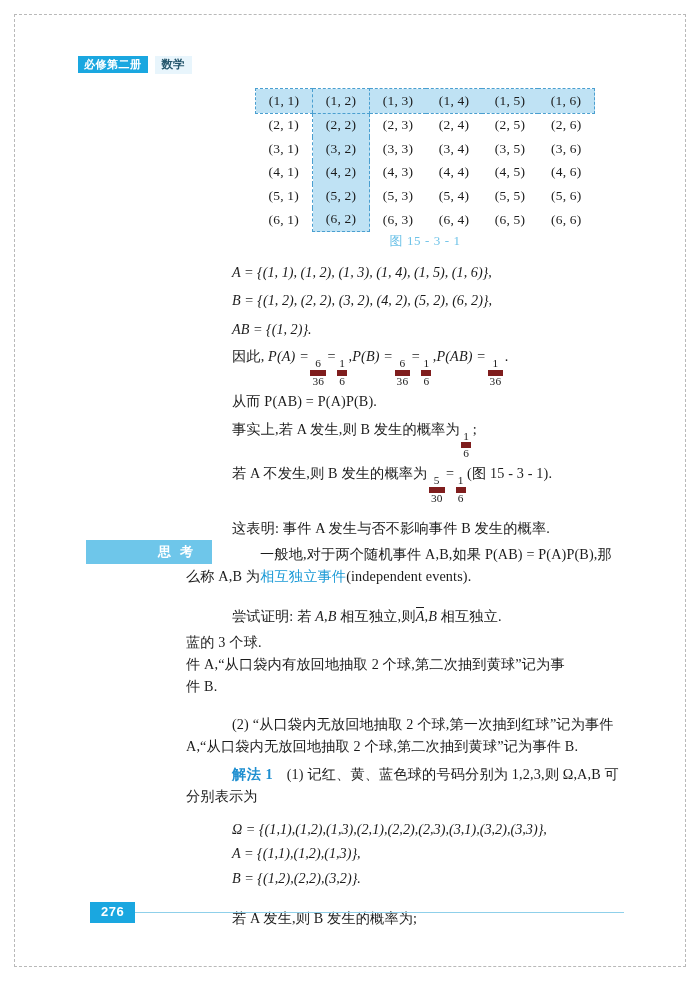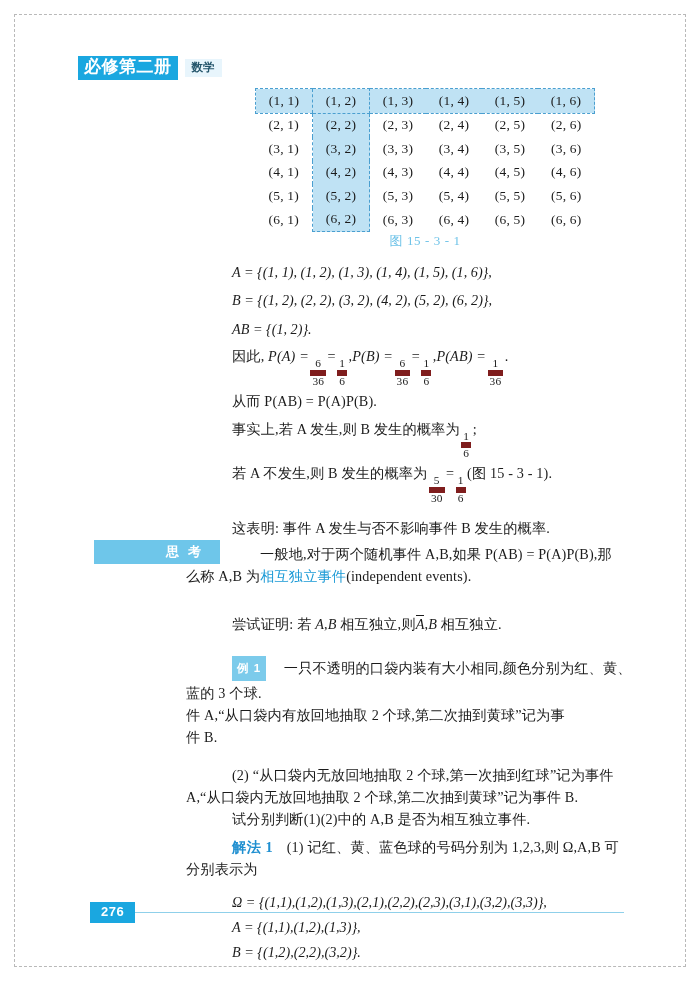--- a/index.html
+++ b/index.html
@@ -43,21 +43,21 @@
     left: 78px;
     top: 56px;
     display: flex;
     align-items: center;
     gap: 7px;
   }
   .book-badge {
     background: #1aa7e0;
     color: #ffffff;
     font-family: "Liberation Sans", sans-serif;
-    font-size: 17px;
+    font-size: 11px;
     font-weight: bold;
     letter-spacing: 0.5px;
     padding: 2px 6px 3px 6px;
     line-height: 1.1;
   }
   .subject-chip {
     background: #e8f5fc;
     color: #24556b;
     font-family: "Liberation Sans", sans-serif;
     font-size: 11.5px;
@@ -168,21 +168,21 @@
   }
   .solution-label {
     color: #1f8fd0;
     font-weight: bold;
     letter-spacing: 0.5px;
   }
 
   
   .think-box {
     position: absolute;
-    left: 94px;
+    left: 86px;
     top: 540px;
     width: 126px;
     height: 24px;
     background: #6ec6ea;
     color: #ffffff;
     font-family: "Liberation Sans", sans-serif;
     font-size: 13px;
     font-weight: bold;
     letter-spacing: 9px;
     display: flex;
@@ -345,36 +345,31 @@
           <span class="den">6</span>
         </span><span>(图 15 - 3 - 1).</span>
     </div>
 
     <div class="line pad-left" style="margin-top:10px;">这表明: 事件 A 发生与否不影响事件 B 发生的概率.</div>
     <div class="line pad-left indent tight">一般地,对于两个随机事件 A,B,如果 P(AB) = P(A)P(B),那</div>
     <div class="line tight">
       <span>么称 A,B 为</span><span class="kw-blue">相互独立事件</span><span>(independent events).</span>
     </div>
 
-    <div class="line pad-left" style="margin-top:24px;">
+    <div class="line pad-left" style="margin-top:16px;">
       尝试证明: 若 <i>A</i>,<i>B</i> 相互独立,则<i class="overbar">A</i>,<i>B</i> 相互独立.
     </div>
 
-    <div class="line pad-left" style="margin-top:16px;">
-      <span class="ex-badge">例 1</span>
-      <span style="margin-left:14px;">一只不透明的口袋内装有大小相同,颜色分别为红、黄、</span>
-    </div>
     <div class="line tight">蓝的 3 个球.</div>
 
     <div class="line tight">件 A,“从口袋内有放回地抽取 2 个球,第二次抽到黄球”记为事</div>
     <div class="line tight">件 B.</div>
 
     <div class="line pad-left tight" style="margin-top:16px;">(2) “从口袋内无放回地抽取 2 个球,第一次抽到红球”记为事件</div>
     <div class="line tight">A,“从口袋内无放回地抽取 2 个球,第二次抽到黄球”记为事件 B.</div>
-    <div class="line pad-left tight">试分别判断(1)(2)中的 A,B 是否为相互独立事件.</div>
 
     <div class="line pad-left tight" style="margin-top:6px;">
       <span class="solution-label">解法 1</span>
       <span style="margin-left:10px;">(1) 记红、黄、蓝色球的号码分别为 1,2,3,则 Ω,A,B 可</span>
     </div>
     <div class="line tight">分别表示为</div>
 
     <div class="mathline it" style="margin-top:10px; line-height:1.75;">Ω = {(1,1),(1,2),(1,3),(2,1),(2,2),(2,3),(3,1),(3,2),(3,3)},</div>
     <div class="mathline it" style="line-height:1.75;">A = {(1,1),(1,2),(1,3)},</div>
     <div class="mathline it" style="line-height:1.75;">B = {(1,2),(2,2),(3,2)}.</div>

